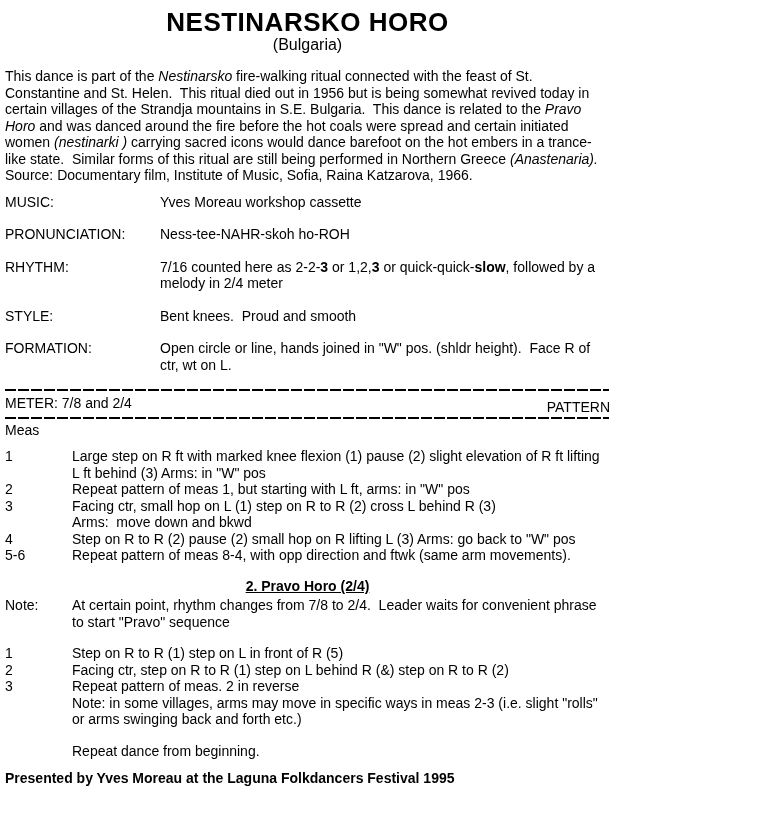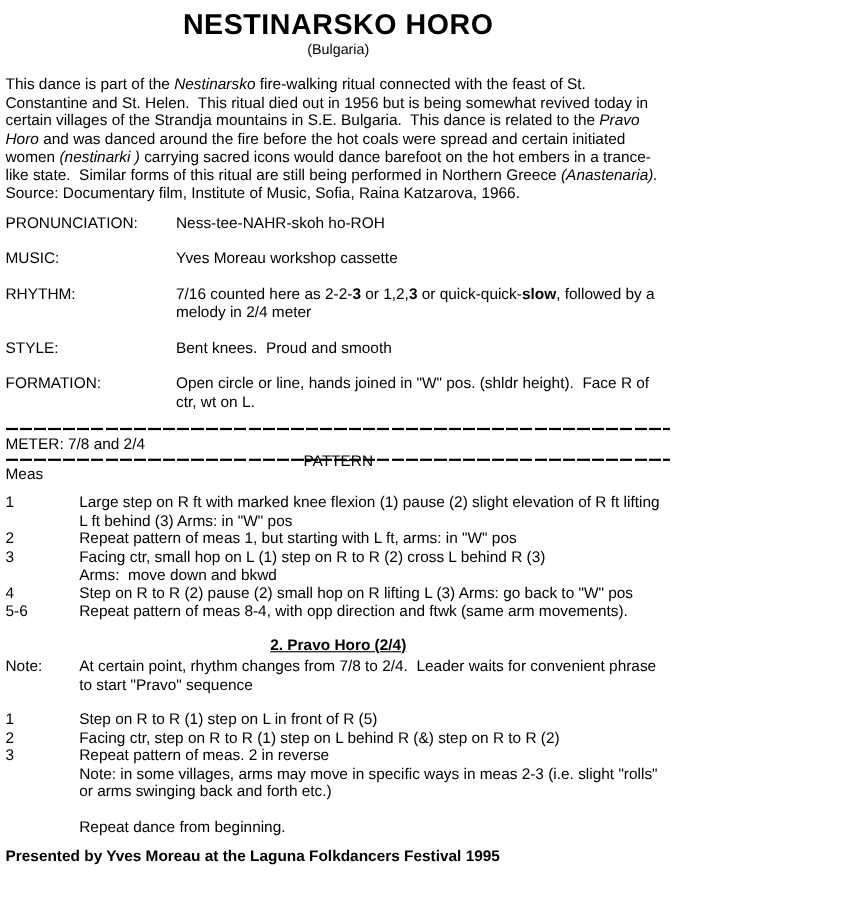--- a/index.html
+++ b/index.html
@@ -4,33 +4,33 @@
 <style>
   html, body { margin: 0; padding: 0; background: #fff; }
   body {
     width: 767px; height: 816px; overflow: hidden;
     color: #000;
     font-family: "Liberation Sans", "DejaVu Sans", sans-serif;
     font-size: 14px; line-height: 16.5px;
   }
   .page { box-sizing: border-box; width: 616px; height: 816px; padding: 6px 6px 0 5px; overflow: hidden; }
   .title { text-align: center; font-weight: bold; font-size: 26px; line-height: 28px; margin-top: 2px; letter-spacing: 0.5px; }
-  .subtitle { text-align: center; font-size: 13px; line-height: 17px; }
+  .subtitle { text-align: center; font-size: 16px; line-height: 17px; }
   .intro { margin-top: 15px; white-space: pre-wrap; }
   .info { margin-top: 10px; }
   .info-row { display: flex; margin-bottom: 16px; }
   .info-label { flex: 0 0 155px; width: 155px; }
   .info-value { flex: 1; white-space: pre-wrap; }
   .rule {
     height: 2px; margin-right: 1px;
     background: repeating-linear-gradient(90deg, #000 0 11px, #fff 11px 13px);
   }
   .rule-top { margin-top: 12px; }
   .meter-bar { position: relative; padding: 4px 0 5px 0; }
-  .meter-center { position: absolute; left: 0; right: 0; top: 20px; text-align: center; }
+  .meter-center { position: absolute; left: 0; right: 0; top: 8px; text-align: right; }
   .meas-label { margin-top: 3px; }
   .pattern { margin-top: 0; }
   .pattern .p-row:first-child { margin-top: 10px; }
   .p-row { display: flex; }
   .p-meas { flex: 0 0 67px; width: 67px; }
   .p-text { flex: 1; white-space: pre-wrap; }
   .p-heading { text-align: center; font-weight: bold; text-decoration: underline; margin-top: 14px; margin-bottom: 3px; }
   .p-spacer { height: 15px; }
   .footer { font-weight: bold; margin-top: 11px; }
   .i { font-style: italic; }
@@ -40,26 +40,26 @@
 <body>
 
 <div class="page">
   <div class="title">NESTINARSKO HORO</div>
   <div class="subtitle">(Bulgaria)</div>
 
   <div class="intro"><span>This dance is part of the </span><span class="i">Nestinarsko</span><span> fire-walking ritual connected with the feast of St. Constantine and St. Helen.  This ritual died out in 1956 but is being somewhat revived today in certain villages of the Strandja mountains in S.E. Bulgaria.  This dance is related to the </span><span class="i">Pravo Horo</span><span> and was danced around the fire before the hot coals were spread and certain initiated women </span><span class="i">(nestinarki )</span><span> carrying sacred icons would dance barefoot on the hot embers in a trance-like state.  Similar forms of this ritual are still being performed in Northern Greece </span><span class="i">(Anastenaria).</span><span> Source: Documentary film, Institute of Music, Sofia, Raina Katzarova, 1966.</span></div>
 
   <div class="info">
       <div class="info-row">
+        <div class="info-label">MUSIC:</div>
+        <div class="info-value"><span>Yves Moreau workshop cassette</span></div>
+      </div>
+      <div class="info-row">
         <div class="info-label">PRONUNCIATION:</div>
         <div class="info-value"><span>Ness-tee-NAHR-skoh ho-ROH</span></div>
-      </div>
-      <div class="info-row">
-        <div class="info-label">MUSIC:</div>
-        <div class="info-value"><span>Yves Moreau workshop cassette</span></div>
       </div>
       <div class="info-row">
         <div class="info-label">RHYTHM:</div>
         <div class="info-value"><span>7/16 counted here as 2-2-</span><span class="b">3</span><span> or 1,2,</span><span class="b">3</span><span> or quick-quick-</span><span class="b">slow</span><span>, followed by a melody in 2/4 meter</span></div>
       </div>
       <div class="info-row">
         <div class="info-label">STYLE:</div>
         <div class="info-value"><span>Bent knees.  Proud and smooth</span></div>
       </div>
       <div class="info-row">

